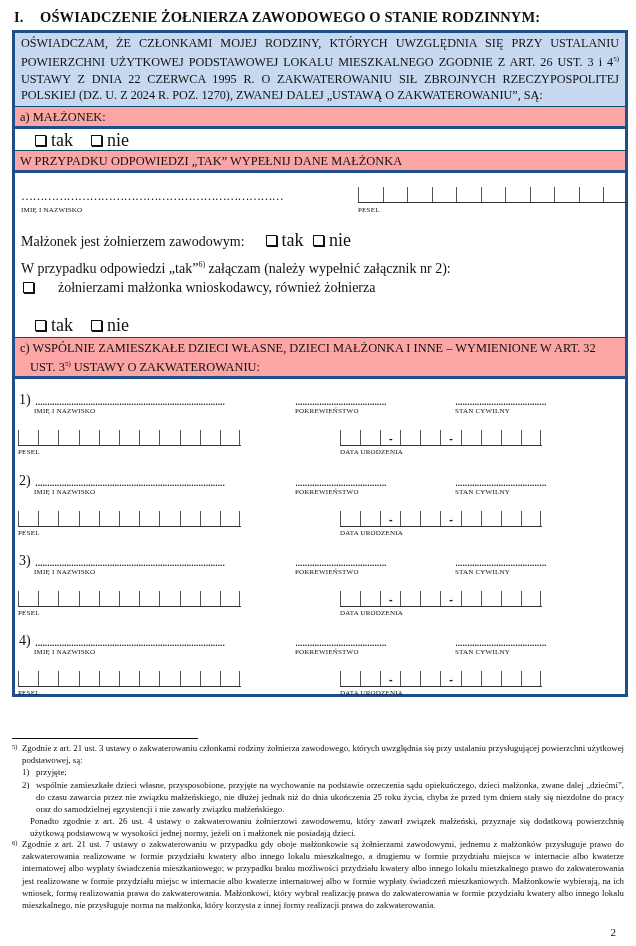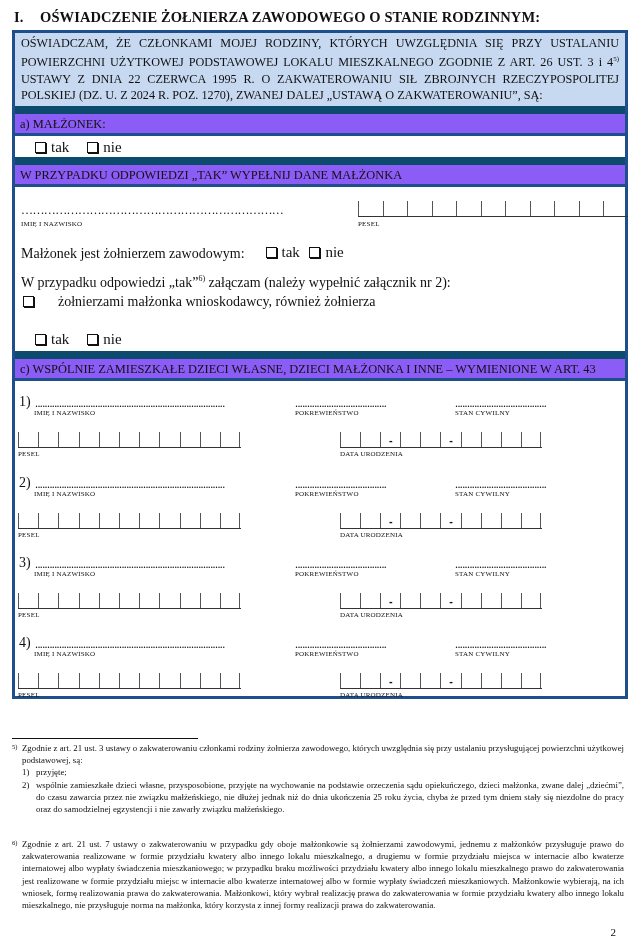--- a/index.html
+++ b/index.html
@@ -15,35 +15,35 @@
   .title .num { display: inline-block; width: 26px; }
   .form {
     position: absolute; left: 12px; top: 30px; width: 616px;
     border: 3px solid #1f4e8c; border-bottom: none;
   }
   .hdr {
     background: #c6d9f1; font-size: 12.2px; line-height: 16.3px; padding: 2px 6px 3px 6px;
     text-align: justify; text-align-last: left;
   }
   .band {
-    background: #8b5cf6; font-size: 12.4px; line-height: 16px; padding: 2px 5px 1px 5px;
-    border-top: 8px solid #0c4a6e;
+    background: #fca5a5; font-size: 12.4px; line-height: 16px; padding: 2px 5px 1px 5px;
+    border-top: 1px solid #0c4a6e;
   }
   .band.bot { border-bottom: 3px solid #1f4e8c; }
   .band.c { text-align: justify; padding-left: 5px; }
   .band.c .l2 { padding-left: 10px; display: block; text-align: left; }
   .row {
     background: #fff; border-top: 3px solid #1f4e8c; font-size: 13px;
     padding: 3px 0 2px 20px; height: 24px; display: flex; align-items: center;
   }
   .cb {
     display: inline-block; width: 11px; height: 11px; border: 1.6px solid #111;
     box-shadow: 1px 1px 0 #111; margin-right: 5px; vertical-align: -1px;
   }
-  .opt { display: inline-flex; align-items: center; margin-right: 18px; font-size: 15px; text-align: right; }
+  .opt { display: inline-flex; align-items: center; margin-right: 18px; font-size: 18px; text-align: right; }
   .white { background: #fff; border-top: 3px solid #1f4e8c; position: relative; }
   .lbl { font-size: 7px; letter-spacing: 0.2px; position: absolute; }
   .dots {
     position: absolute; font-size: 12px; letter-spacing: -0.6px; overflow: hidden; white-space: nowrap;
   }
   .cells { position: absolute; height: 16px; border-bottom: 1px solid #333; display: flex; }
   .cell {
     height: 100%; border-left: 1px solid #555; position: relative; font-size: 11px;
     text-align: center; line-height: 16px; font-family: "Liberation Sans", sans-serif; font-weight: bold;
   }
@@ -124,21 +124,22 @@
         <span class="cb"></span>
         <span>tak</span>
       </span>
     <span class="opt">
         <span class="cb"></span>
         <span>nie</span>
       </span>
   </div>
 
   <div class="band c">
-    <span>c) WSPÓLNIE ZAMIESZKAŁE DZIECI WŁASNE, DZIECI MAŁŻONKA I INNE – WYMIENIONE W ART. 43</span>
+    <span>c) WSPÓLNIE ZAMIESZKAŁE DZIECI WŁASNE, DZIECI MAŁŻONKA I INNE – WYMIENIONE W ART. 32</span>
+    <span class="l2"><span>UST. 3</span><sup style="font-size:7px">5)</sup><span> USTAWY O ZAKWATEROWANIU:</span></span>
   </div>
 
   <div class="white" style="height:321px;border-bottom:3px solid #1f4e8c;" id="children-list">
       <div>
       <div class="child-num" style="left:4px;top:13px;">1)</div>
       <div class="dots" style="left:20px;top:15px;width:246px;">...............................................................................</div>
       <div class="lbl" style="left:19px;top:28px;">IMIĘ I NAZWISKO</div>
       <div class="dots" style="left:280px;top:15px;width:116px;">......................................</div>
       <div class="lbl" style="left:280px;top:28px;">POKREWIEŃSTWO</div>
       <div class="dots" style="left:440px;top:15px;width:116px;">......................................</div>
@@ -282,20 +283,21 @@
     </div>
 </div>
 
 <div class="foot-rule"></div>
 
 <div class="fn" style="top:742px;">
   <span class="mk">5)</span>
   <div class="body">Zgodnie z art. 21 ust. 3 ustawy o zakwaterowaniu członkami rodziny żołnierza zawodowego, których uwzględnia się przy ustalaniu przysługującej powierzchni użytkowej podstawowej, są:</div>
   <div class="li"><span class="n">1)</span><span>przyjęte;</span></div>
   <div class="li"><span class="n">2)</span><span>wspólnie zamieszkałe dzieci własne, przysposobione, przyjęte na wychowanie na podstawie orzeczenia sądu opiekuńczego, dzieci małżonka, zwane dalej „dziećmi”, do czasu zawarcia przez nie związku małżeńskiego, nie dłużej jednak niż do dnia ukończenia 25 roku życia, chyba że przed tym dniem stały się niezdolne do pracy oraz do samodzielnej egzystencji i nie zawarły związku małżeńskiego.</span></div>
+  <div class="para">Ponadto zgodnie z art. 26 ust. 4 ustawy o zakwaterowaniu żołnierzowi zawodowemu, który zawarł związek małżeński, przyznaje się dodatkową powierzchnię użytkową podstawową w wysokości jednej normy, jeżeli on i małżonek nie posiadają dzieci.</div>
 </div>
 
 <div class="fn" style="top:838px;">
   <span class="mk">6)</span>
   <div class="body">Zgodnie z art. 21 ust. 7 ustawy o zakwaterowaniu w przypadku gdy oboje małżonkowie są żołnierzami zawodowymi, jednemu z małżonków przysługuje prawo do zakwaterowania realizowane w formie przydziału kwatery albo innego lokalu mieszkalnego, a drugiemu w formie przydziału miejsca w internacie albo kwaterze internatowej albo wypłaty świadczenia mieszkaniowego; w przypadku braku możliwości przydziału kwatery albo innego lokalu mieszkalnego prawo do zakwaterowania jest realizowane w formie przydziału miejsc w internacie albo kwaterze internatowej albo w formie wypłaty świadczeń mieszkaniowych. Małżonkowie wybierają, na ich wniosek, formę realizowania prawa do zakwaterowania. Małżonkowi, który wybrał realizację prawa do zakwaterowania w formie przydziału kwatery albo innego lokalu mieszkalnego, nie przysługuje norma na małżonka, który korzysta z innej formy realizacji prawa do zakwaterowania.</div>
 </div>
 
 <div class="page">2</div>
 
 </body></html>

